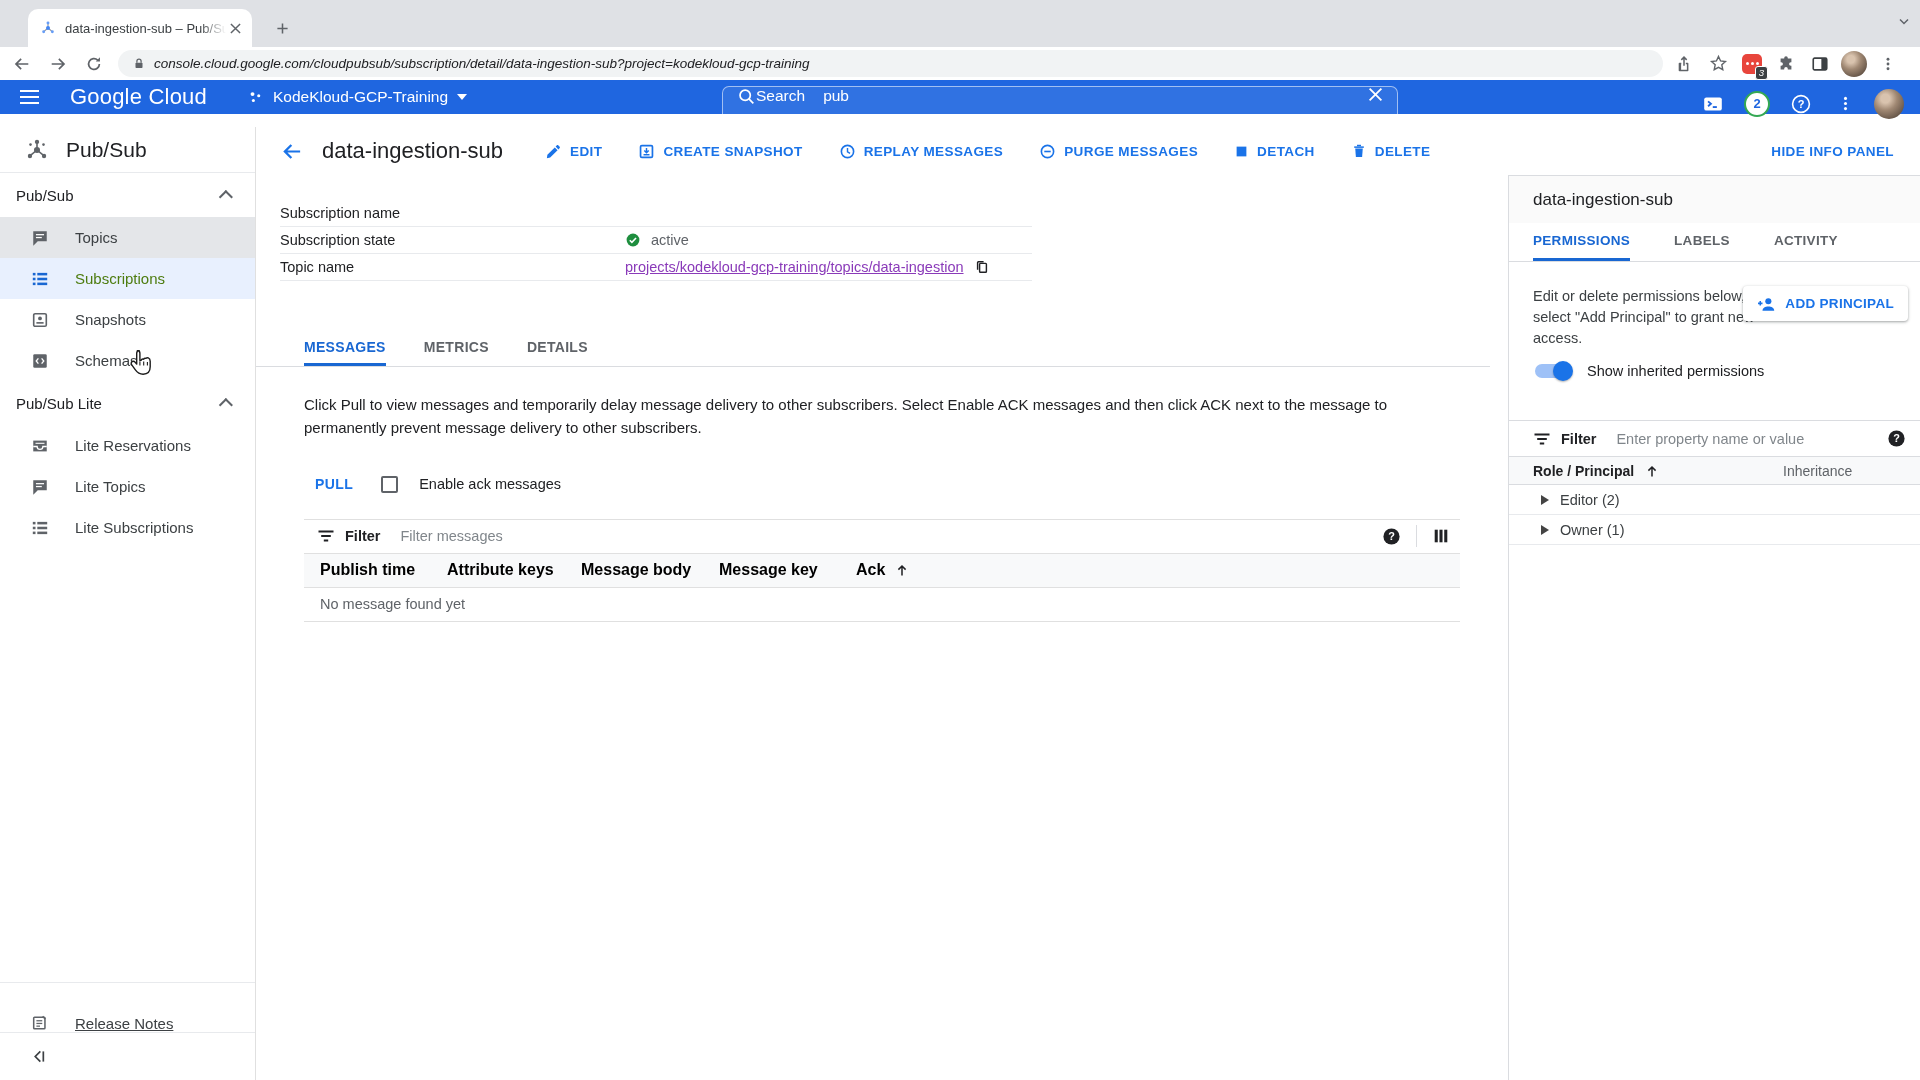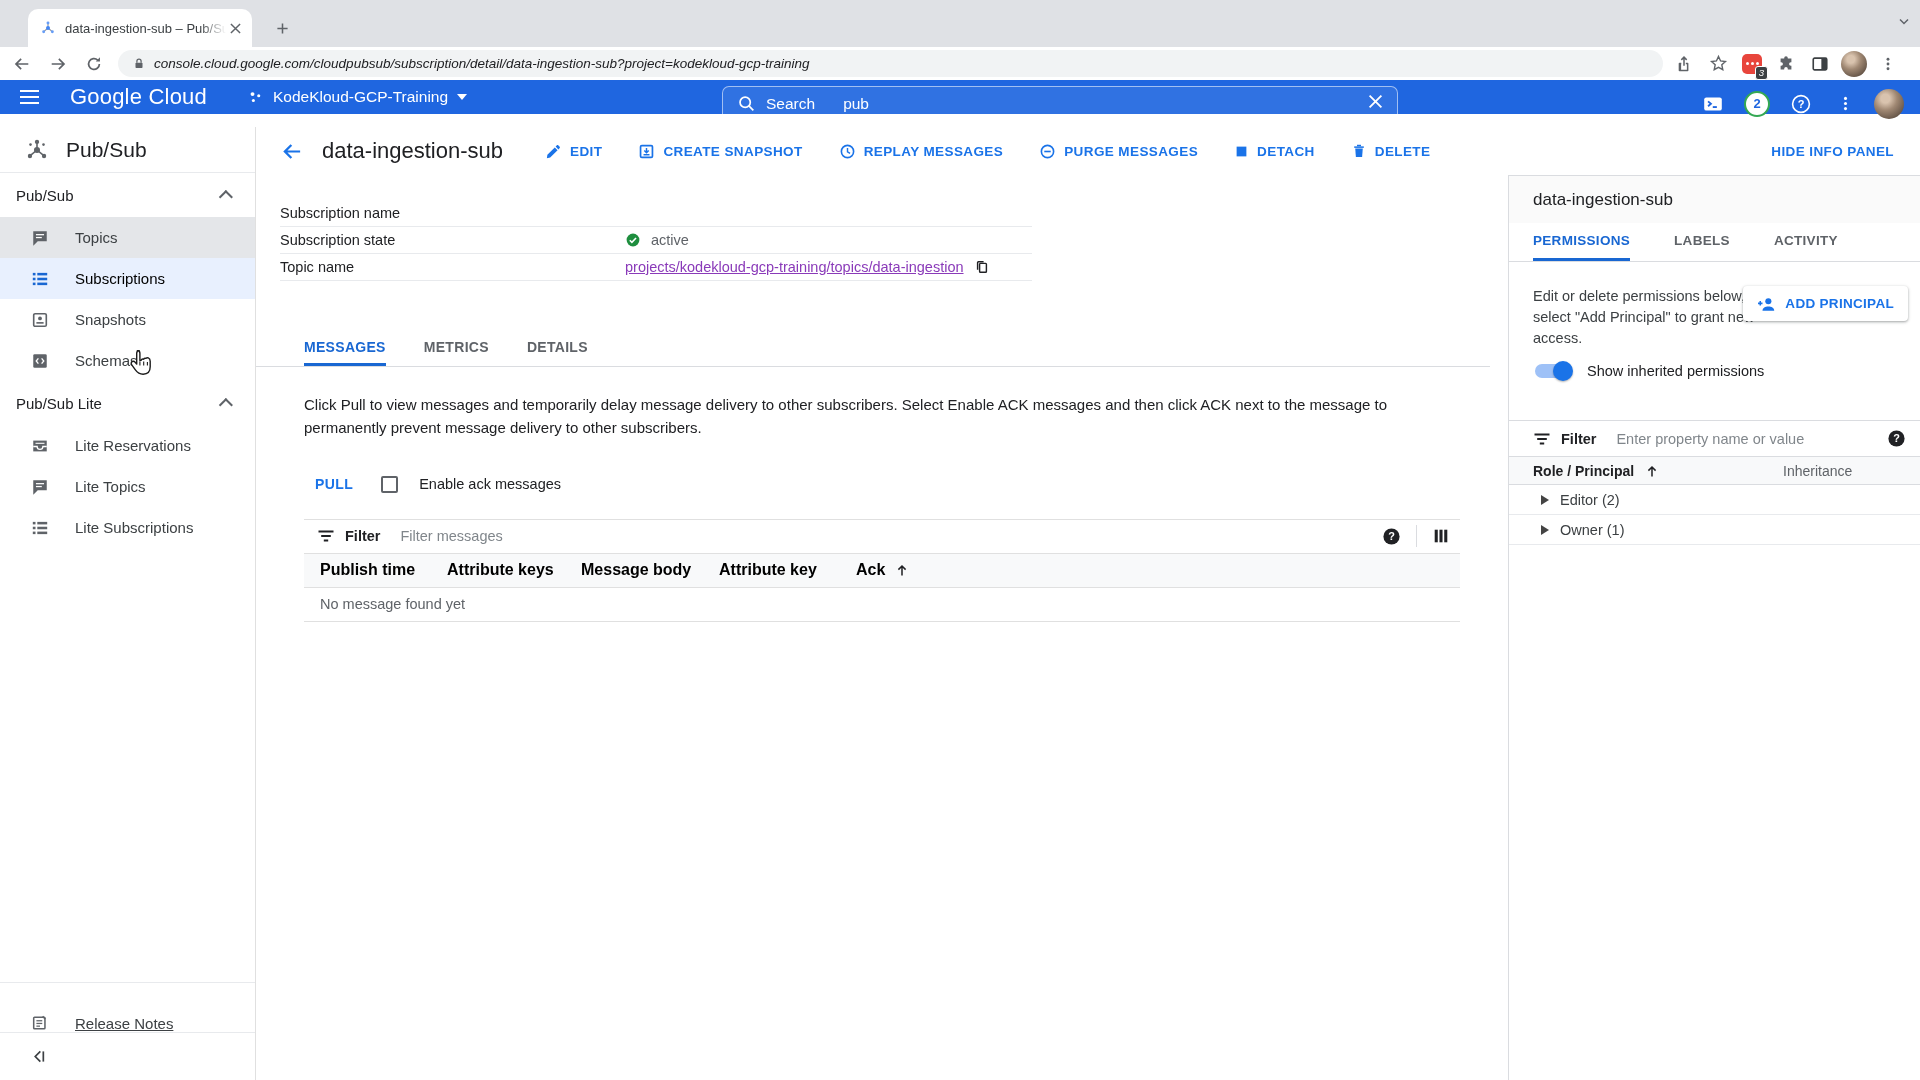--- a/index.html
+++ b/index.html
@@ -27,40 +27,40 @@
   .ext-badge { position:absolute; right:-1px; bottom:-2px; background:#3c4043; color:#fff; font-size:9.5px; line-height:12px; padding:0 3px; border-radius:3px; border:1px solid #fff; }
   .avatar { width:26px; height:26px; border-radius:50%; background:radial-gradient(circle at 38% 32%, #d9c3ae 0 16%, #a08873 42%, #6b5a4c 74%, #473b31); }
 
   
   .gcp { position:absolute; left:0; top:80px; width:1920px; height:34px; background:#1f66e0; display:flex; align-items:center; color:#fff; }
   .burger { width:46px; height:47px; display:flex; flex-direction:column; justify-content:center; align-items:center; gap:4px; margin-left:6px; }
   .burger i { display:block; width:19px; height:2px; background:#fff; }
   .gc-logo { font-size:22px; letter-spacing:.2px; margin-left:18px; white-space:nowrap; }
   .proj { display:flex; align-items:center; gap:9px; margin-left:40px; font-size:15.5px; }
   .caret-dn { width:0; height:0; border-left:5px solid transparent; border-right:5px solid transparent; border-top:6px solid #fff; }
-  .gsearch { position:absolute; left:722px; top:6px; width:676px; height:35px; border:1px solid rgba(255,255,255,.55); background:rgba(255,255,255,.08); border-radius:7px; display:flex; align-items:center; padding:0 14px; gap:10px; font-size:15.5px; }
+  .gsearch { position:absolute; left:722px; top:6px; width:676px; height:35px; border:1px solid rgba(255,255,255,.55); background:rgba(255,255,255,.08); border-radius:7px; display:flex; align-items:flex-start; padding:0 14px; gap:0; font-size:15.5px; }
   .gsearch .val { margin-left:18px; }
   .gsearch .clear { margin-left:auto; }
   .gcp-right { position:absolute; right:14px; top:0; height:47px; display:flex; align-items:center; gap:10px; }
   .gicon { width:34px; height:34px; display:flex; align-items:center; justify-content:center; }
   .notif { width:26px; height:26px; background:#fff; border:2px solid #34a853; border-radius:50%; color:#1f66e0; font-size:13px; font-weight:bold; display:flex; align-items:center; justify-content:center; }
 
   
   .appbody { position:absolute; left:0; top:127px; width:1920px; height:953px; display:flex; }
 
   
   .sidebar { width:256px; border-right:1px solid #e0e0e0; position:relative; flex:0 0 256px; }
   .prodhead { height:46px; display:flex; align-items:center; gap:16px; padding-left:24px; border-bottom:1px solid #e8eaed; }
   .prodname { font-size:21px; color:#202124; }
   .navsec { height:44px; display:flex; align-items:center; justify-content:space-between; padding:0 22px 0 16px; font-size:15px; color:#202124; }
   .chev-up { width:10px; height:10px; border-left:2px solid #5f6368; border-top:2px solid #5f6368; transform:rotate(45deg) translateY(3px); }
   .nav-item { height:41px; display:flex; align-items:center; gap:24px; padding-left:31px; font-size:15px; color:#3c4043; cursor:pointer; }
   .nav-item .nicon { width:20px; height:20px; flex:0 0 20px; display:flex; align-items:center; }
   .nav-item.hovered { background:#e4e6e9; }
-  .nav-item.active { background:#e8f0fe; color:#000000; }
+  .nav-item.active { background:#e8f0fe; color:#4d7c0f; }
   .side-foot { position:absolute; left:0; right:0; bottom:0; }
   .release { height:50px; border-top:1px solid #e8eaed; display:flex; align-items:flex-end; gap:24px; padding-left:31px; font-size:15px; color:#3c4043;text-decoration:underline; }
   .collapse { height:48px; border-top:1px solid #e8eaed; display:flex; align-items:center; padding-left:31px; }
 
   
   .content { flex:1; display:flex; flex-direction:column; min-width:0; }
   .toolbar { height:48px; display:flex; align-items:center; padding-left:22px; }
   .backbtn { width:26px; height:26px; display:flex; align-items:center; justify-content:center; }
   .pagetitle { font-size:22px; color:#202124; margin-left:18px; white-space:nowrap; }
   .actions { display:flex; align-items:center; gap:36px; margin-left:42px; }
@@ -580,21 +580,21 @@
                       <rect x="8.3" y="3" width="3.4" height="14"></rect>
                       <rect x="13.6" y="3" width="3.4" height="14"></rect>
                     </g>
                   </svg>
               </span>
             </div>
             <div class="mhead">
               <span class="mc1">Publish time</span>
               <span class="mc2">Attribute keys</span>
               <span class="mc3">Message body</span>
-              <span class="mc4">Attribute key</span>
+              <span class="mc4">Message key</span>
               <span class="mc5">
                 <span>Ack</span>
                 <span style="display:flex;">
                   <svg width="16" height="16" viewBox="0 0 20 20">
                       <path d="M10 17V5M5.5 9.5L10 5l4.5 4.5" stroke="#202124" stroke-width="1.9" fill="none"></path>
                     </svg>
                 </span>
               </span>
             </div>
             <div class="mempty">No message found yet</div>

